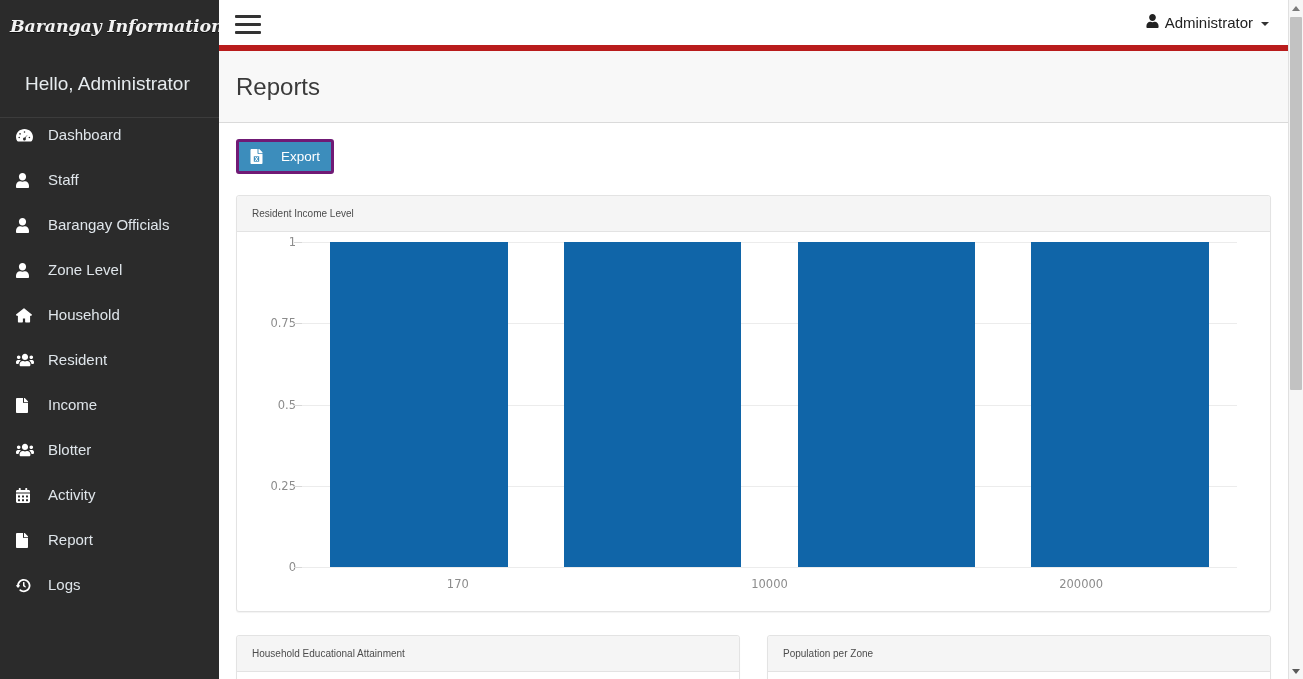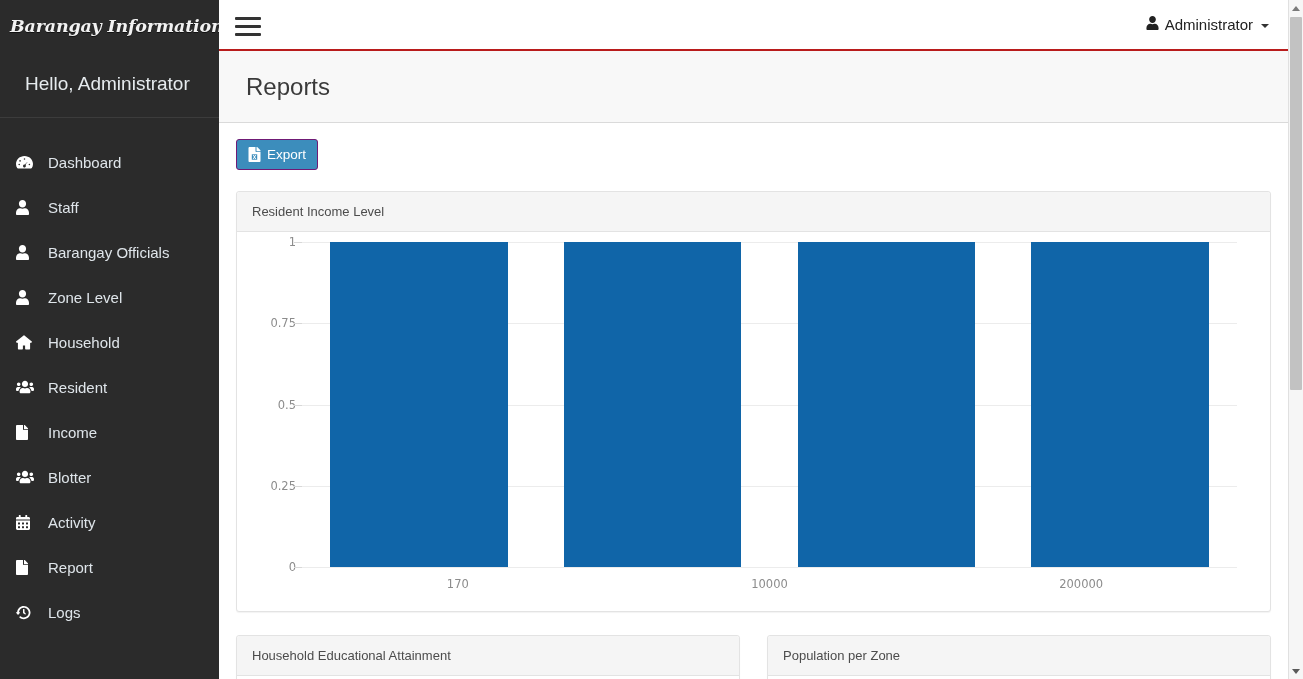--- a/index.html
+++ b/index.html
@@ -35,21 +35,21 @@
   .greeting {
     height: 67px;
     display: flex; align-items: center;
     padding-left: 25px;
     font-size: 19px;
     color: #e6ebee;
     border-bottom: 1px solid #3c3c3c;
   }
   .nav { padding-top: 8px; }
   .nav-item {
-    display: flex; align-items: flex-end;
+    display: flex; align-items: flex-start;
     height: 45px;
     padding-left: 16px;
     color: #dfe5ea;
     font-size: 15px;
     cursor: pointer;
   }
   .nav-ico {
     width: 26px; height: 18px;
     display: inline-flex; align-items: center; justify-content: flex-start;
     margin-right: 6px;
@@ -61,21 +61,21 @@
 
   
   .main {
     position: absolute; left: 219px; top: 0;
     width: 1069px; height: 679px;
     background: #ffffff;
   }
   .navbar {
     height: 51px;
     background: #ffffff;
-    border-bottom: 2px solid #b91c1c;
+    border-bottom: 6px solid #b91c1c;
     display: flex; align-items: center;
     justify-content: space-between;
     padding: 0 14px 0 16px;
   }
   .hamburger { width: 26px; height: 22px; padding-top: 3px; cursor: pointer; }
   .hamburger span {
     display: block; height: 3px; width: 26px;
     background: #333; margin-bottom: 5px; border-radius: 1px;
   }
   .hamburger span:last-child { margin-bottom: 0; }
@@ -90,50 +90,50 @@
     border-right: 4px solid transparent;
     border-top: 4px solid #333;
     margin-left: 2px; margin-top: 2px;
   }
 
   .page-banner {
     height: 72px;
     background: #f8f8f8;
     border-bottom: 1px solid #dadada;
     display: flex; align-items: center;
-    padding-left: 27px;
+    padding-left: 17px;
   }
   .page-title { font-size: 24px; font-weight: normal; color: #3a3a3a; }
 
   .content { padding: 16px 17px 0 17px; }
 
   .btn-export {
-    display: inline-flex; align-items: center; gap: 6px;
+    display: inline-flex; align-items: center; gap: 18px;
     background: #3c8dbc;
-    border: 1px solid #701a75;
+    border: 3px solid #701a75;
     color: #fff;
     font-size: 13.5px;
     padding: 7px 11px;
     border-radius: 3px;
     cursor: pointer;
   }
   .btn-export svg { display: block; }
 
   .panel {
     background: #fff;
     border: 1px solid #e3e3e3;
     border-radius: 3px;
     margin-top: 21px;
     box-shadow: 0 1px 1px rgba(0,0,0,.05);
   }
   .panel-head {
     background: #f5f5f5;
     border-bottom: 1px solid #e3e3e3;
     padding: 12px 15px;
-    font-size: 13px;
+    font-size: 10px;
     color: #4c4c4c;
     border-radius: 3px 3px 0 0;
   }
   .panel-body { padding: 10px 15px 14px 15px; }
 
   
   .chart { position: relative; height: 355px; }
   .chart-inner { position: relative; width: 100%; height: 100%; }
   .y-axis {
     position: absolute; left: 0; top: 0; bottom: 30px; width: 50px;

